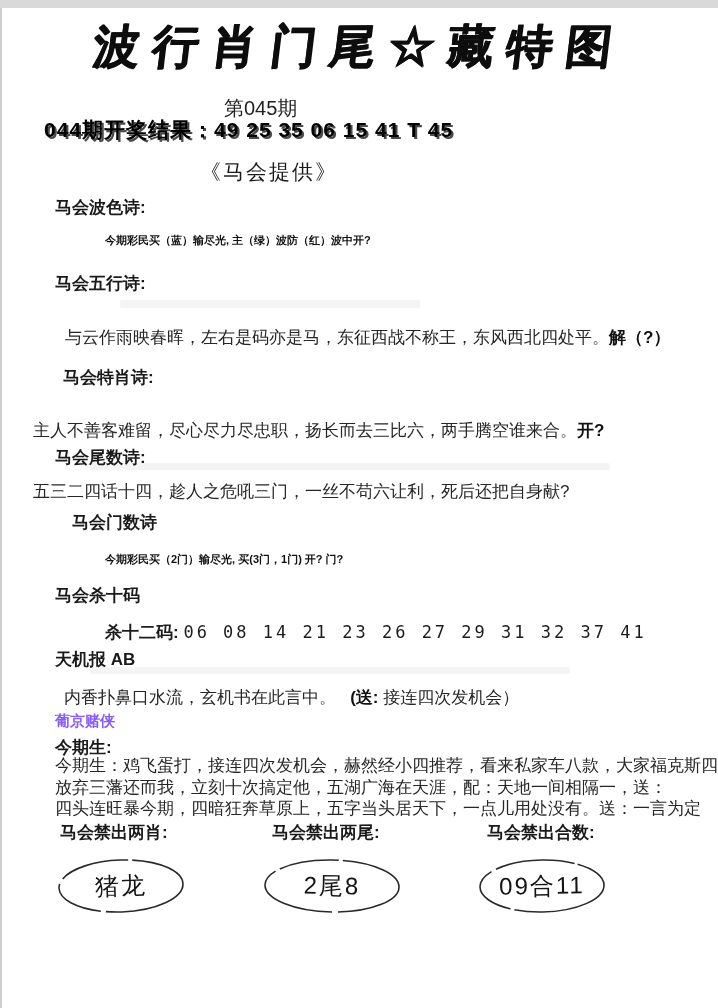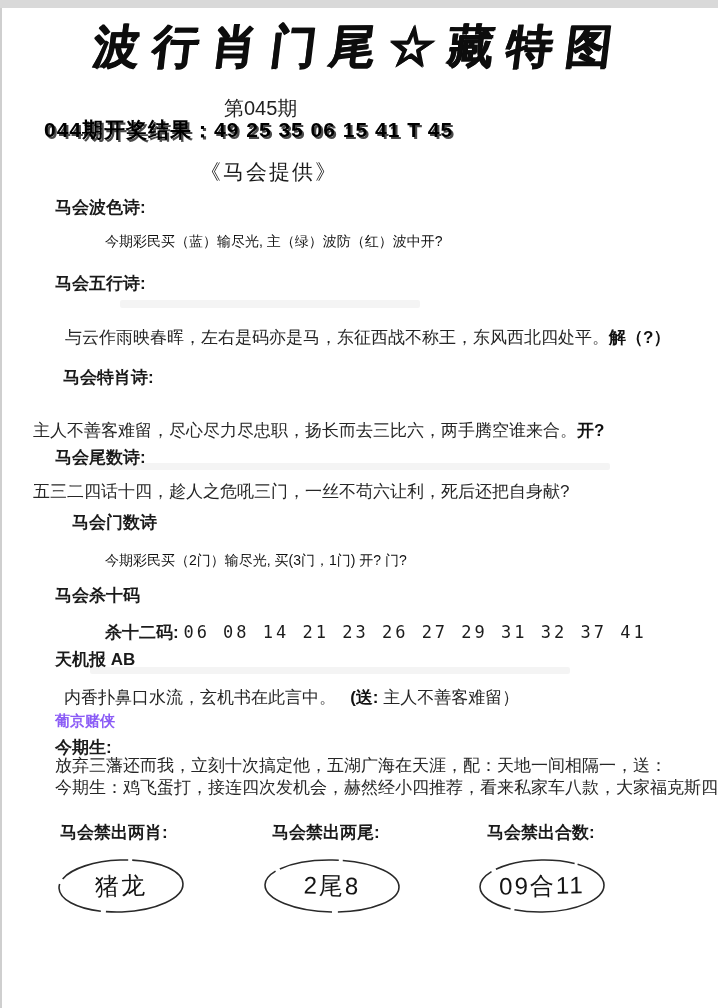--- a/index.html
+++ b/index.html
@@ -18,21 +18,21 @@
   }
   .issue{left:224px;top:95px;font-size:20px;color:#222;}
   .result{
     left:44px;top:116px;font-size:21px;font-weight:800;letter-spacing:1px;
     color:#000000;text-shadow:2px 2px 0 #4a4a4a;
   }
   .provider{left:200px;top:158px;font-size:21px;letter-spacing:2px;color:#1a1a1a;}
   .label{font-size:17px;font-weight:700;color:#1a1a1a;}
   .poem{font-size:17px;color:#262626;}
   .poem b{font-weight:800;color:#111;}
-  .boldpoem{font-size:14px;font-weight:400;color:#111;text-align:center;}
+  .boldpoem{font-size:11px;font-weight:700;color:#111;text-align:center;}
   .kill-line{font-size:17px;}
   .kill-line .kl{font-weight:800;}
   .kill-line .kn{font-family:"DejaVu Sans Mono",monospace;font-size:17px;letter-spacing:3px;}
   .para{font-size:17px;line-height:21.5px;color:#262626;}
   .small-label{font-size:15px;font-weight:700;color:#8b5cf6;}
   .oval{position:absolute;}
   .oval svg{position:absolute;left:0;top:0;}
   .oval .oval-text{
     position:absolute;left:0;top:0;width:100%;height:58px;
     display:flex;align-items:center;justify-content:center;
@@ -64,27 +64,28 @@
   <div class="abs label" style="left:55px;top:446px;">马会尾数诗:</div>
   <div class="abs poem" style="left:33px;top:480px;">五三二四话十四，趁人之危吼三门，一丝不苟六让利，死后还把自身献?</div>
 
   <div class="abs label" style="left:72px;top:511px;">马会门数诗</div>
   <div class="abs boldpoem" style="left:105px;top:552px;">今期彩民买（2门）输尽光, 买(3门，1门)  开? 门?</div>
 
   <div class="abs label" style="left:55px;top:584px;">马会杀十码</div>
   <div class="abs kill-line" style="left:105px;top:621px;"><span class="kl">杀十二码:</span> <span class="kn">06 08 14 21 23 26 27 29 31 32 37 41</span></div>
 
   <div class="abs label" style="left:55px;top:648px;">天机报 AB</div>
-  <div class="abs poem" style="left:64px;top:686px;"><span>内香扑鼻口水流，玄机书在此言中。</span>&nbsp;&nbsp;&nbsp;<b>(送:</b> <span>主人不善客难留）</span></div>
+  <div class="abs poem" style="left:64px;top:686px;"><span>内香扑鼻口水流，玄机书在此言中。</span>&nbsp;&nbsp;&nbsp;<b>(送:</b> <span>接连四次发机会）</span></div>
 
   <div class="abs small-label" style="left:55px;top:712px;">葡京赌侠</div>
   <div class="abs label" style="left:55px;top:736px;">今期生:</div>
   <div class="abs para" style="left:55px;top:755px;">
+    <div>今期生：鸡飞蛋打，接连四次发机会，赫然经小四推荐，看来私家车八款，大家福克斯四</div>
     <div>放弃三藩还而我，立刻十次搞定他，五湖广海在天涯，配：天地一间相隔一，送：</div>
-    <div>今期生：鸡飞蛋打，接连四次发机会，赫然经小四推荐，看来私家车八款，大家福克斯四</div>
+    <div>四头连旺暴今期，四暗狂奔草原上，五字当头居天下，一点儿用处没有。送：一言为定</div>
   </div>
 
   <div class="abs label" style="left:60px;top:821px;">马会禁出两肖:</div>
   <div class="abs label" style="left:272px;top:821px;">马会禁出两尾:</div>
   <div class="abs label" style="left:487px;top:821px;">马会禁出合数:</div>
 
   <div class="oval" style="left:56px;top:857px;width:130px;height:58px;transform:rotate(-2deg);">
     <svg width="130" height="58">
       <ellipse cx="65" cy="29" rx="62" ry="26" fill="none" stroke="#2a2a2a" stroke-width="1.6" stroke-dasharray="88 5 55 6 70 4"></ellipse>
     </svg>

